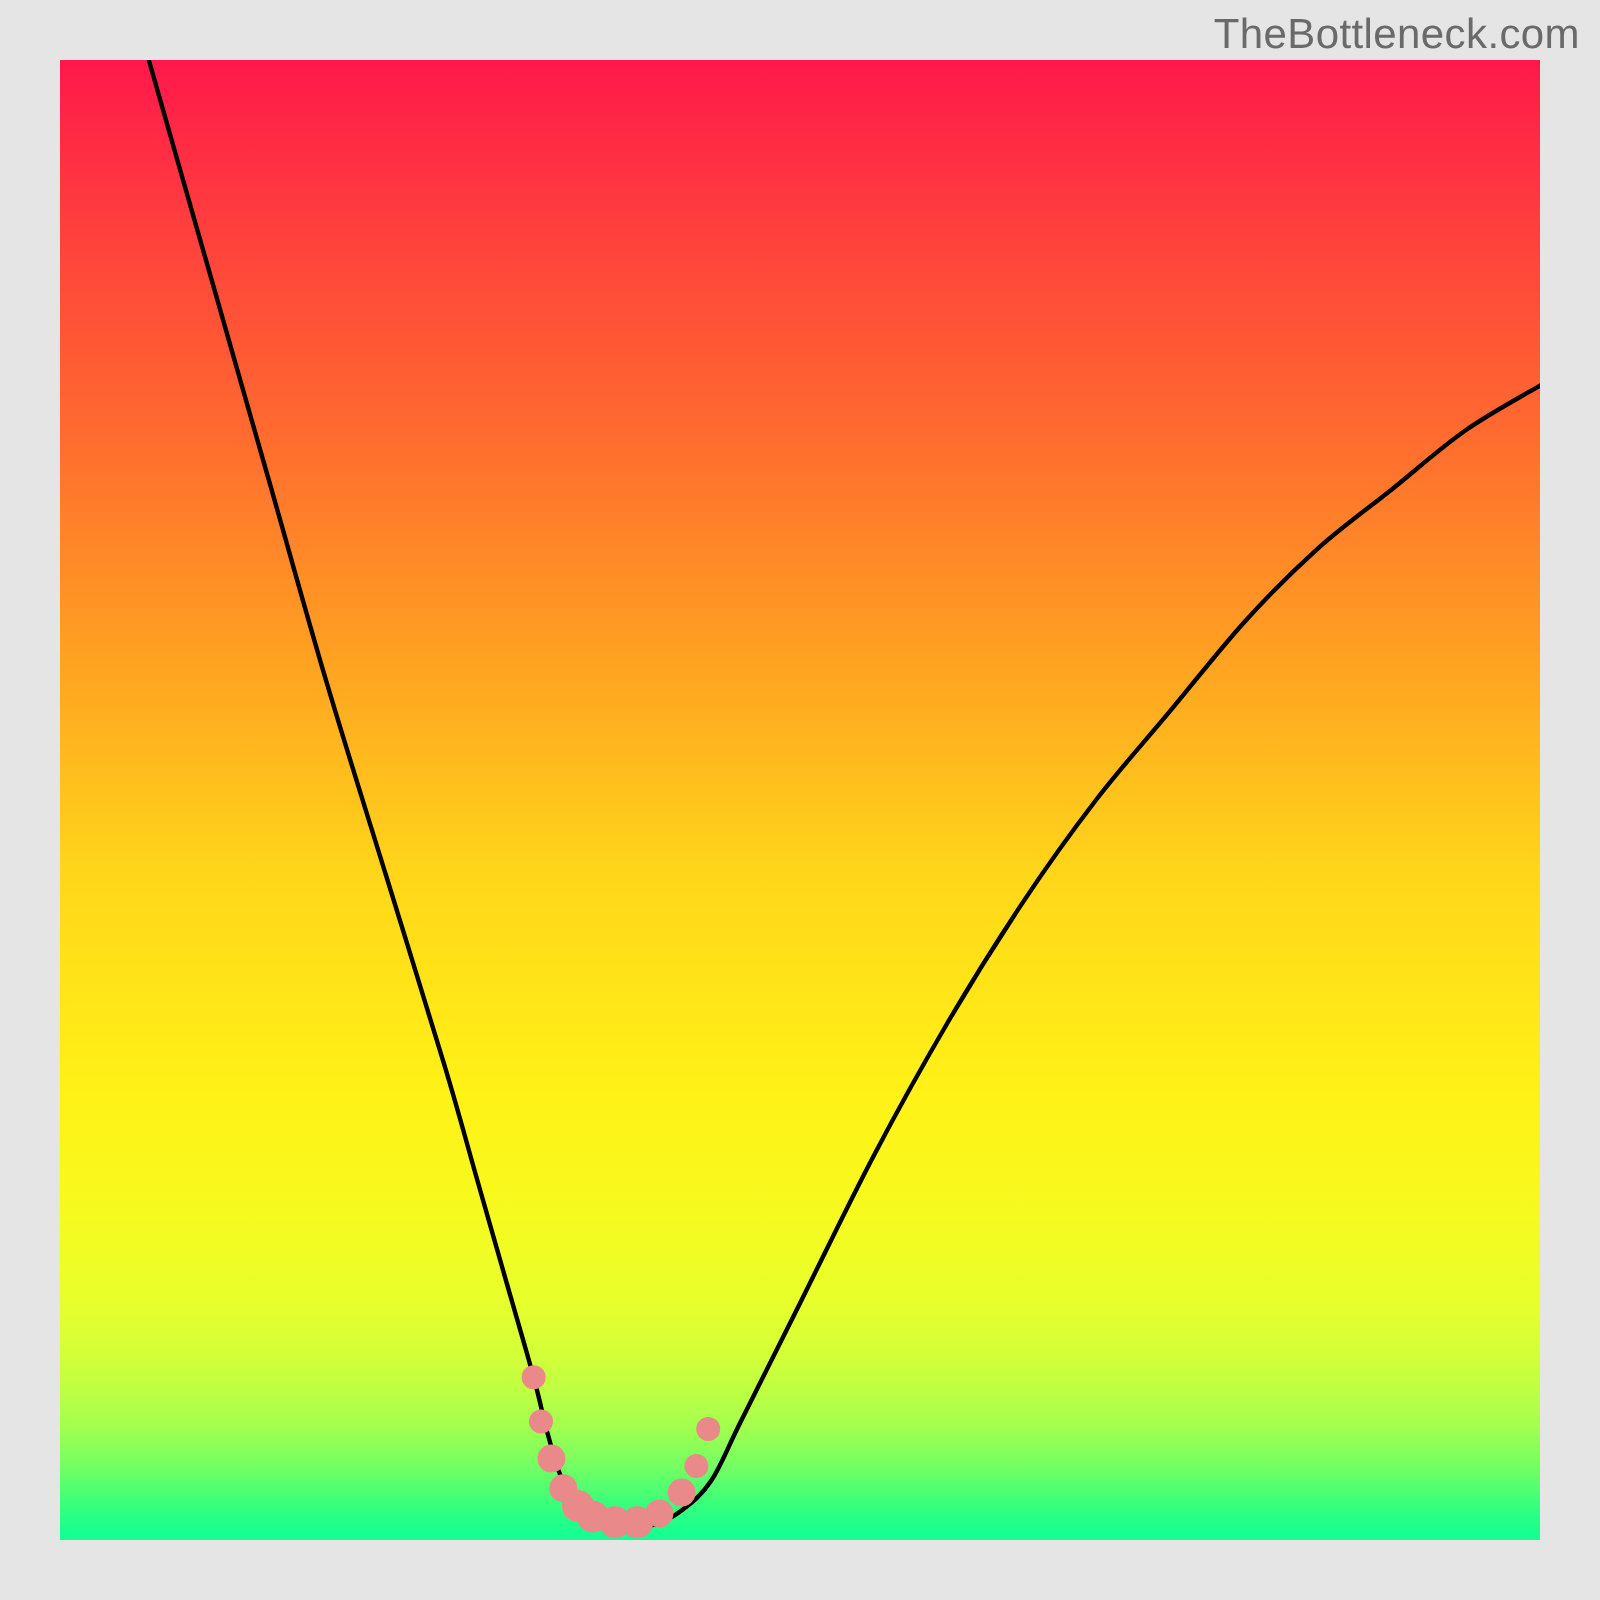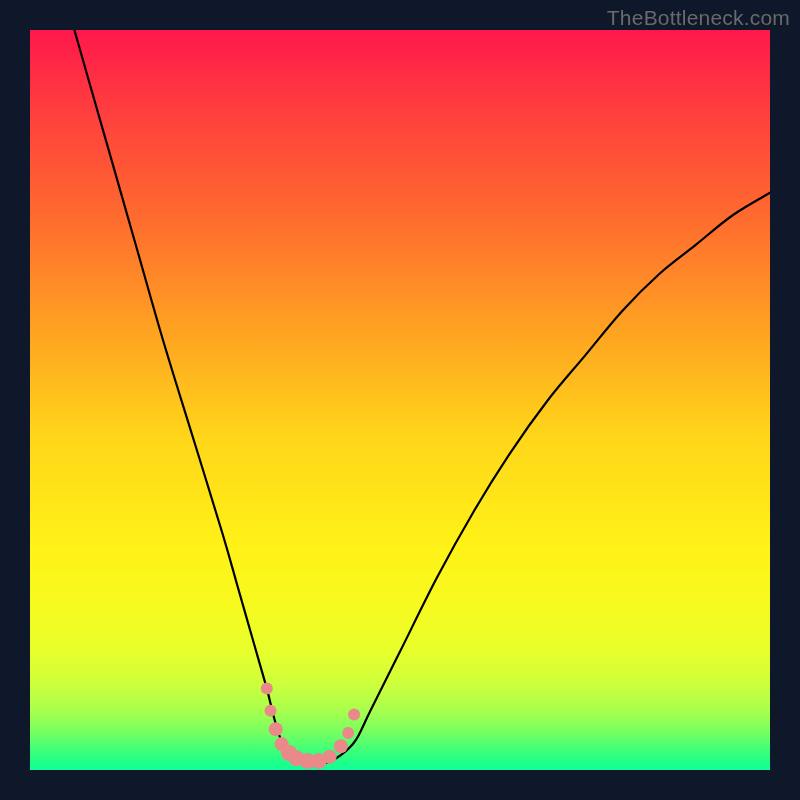--- a/index.html
+++ b/index.html
@@ -10,21 +10,21 @@
     background: #000;
     overflow: hidden;
     font-family: Arial, Helvetica, sans-serif;
   }
   .frame {
     position: absolute;
     left: 0;
     top: 0;
     width: 800px;
     height: 800px;
-    background: #0f172a;
+    background: #e5e5e5;
     text-align: right;
   }
   .plot-area {
     position: absolute;
     left: 30px;
     top: 30px;
     width: 740px;
     height: 740px;
     overflow: hidden;
   }

